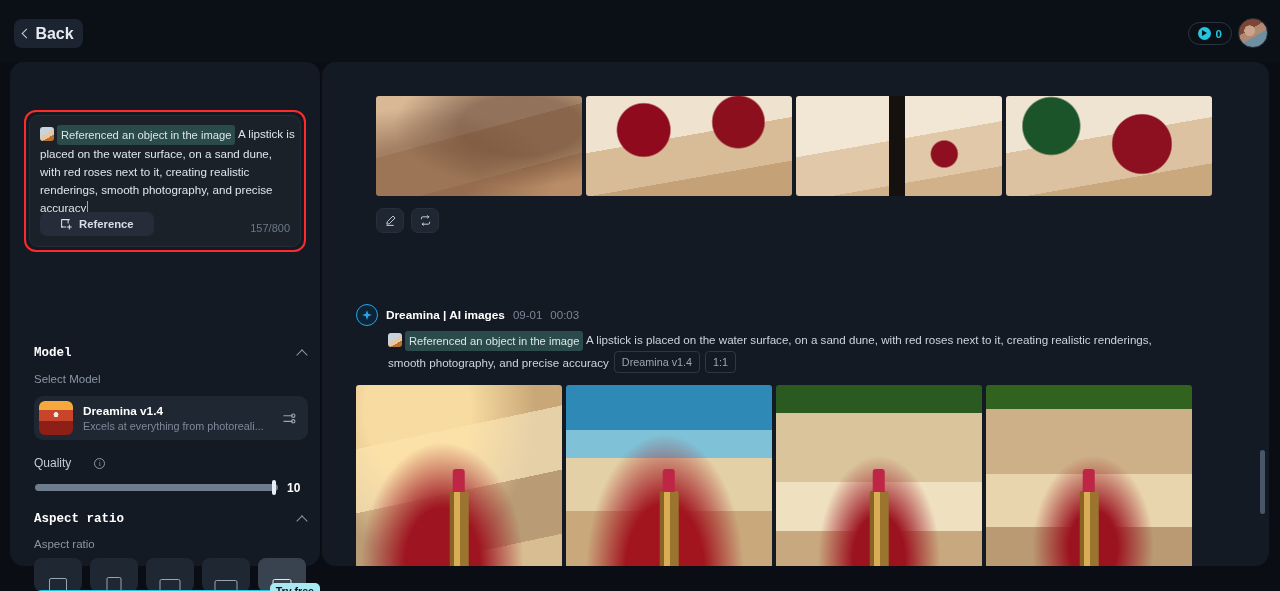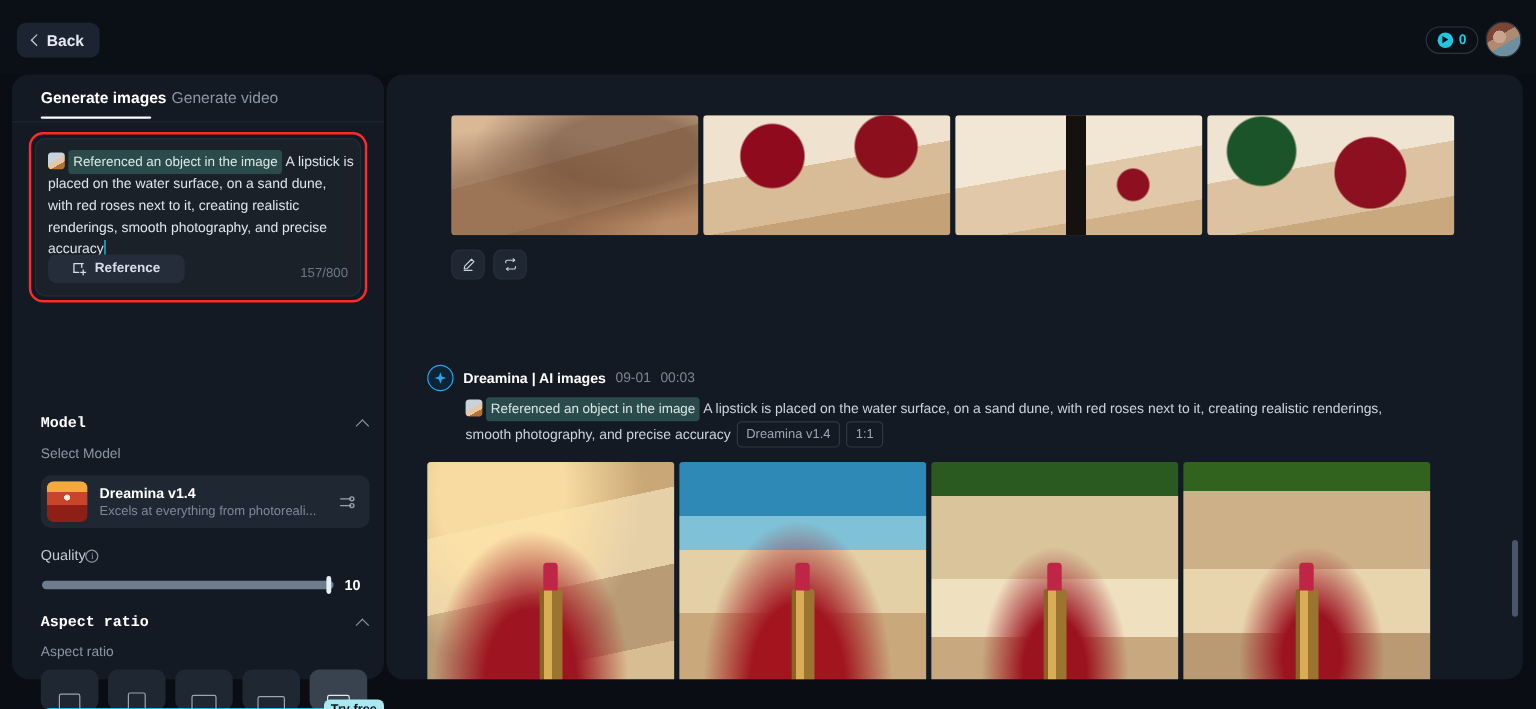--- a/index.html
+++ b/index.html
@@ -21,21 +21,21 @@
     width: 69px; height: 29px; border-radius: 8px;
     background: #1b2430;
     display: flex; align-items: center; justify-content: center;
     gap: 5px; cursor: pointer;
   }
   .back-btn .chev {
     display: inline-block; width: 7px; height: 7px;
     border-left: 1.6px solid #c7ced8; border-bottom: 1.6px solid #c7ced8;
     transform: rotate(45deg); margin-top: 0px;
   }
-  .back-btn .lbl { font-size: 13px; color: #e6eaf0; font-weight: 700; }
+  .back-btn .lbl { font-size: 16px; color: #e6eaf0; font-weight: 700; }
 
   .credits {
     position: absolute; right: 48px; top: 22px;
     height: 23px; min-width: 44px; padding: 0 9px;
     border-radius: 12px; border: 1px solid #2a3442;
     display: flex; align-items: center; gap: 5px; cursor: pointer;
   }
   .credits .coin {
     width: 13px; height: 13px; border-radius: 50%;
     background: #21c7e0; position: relative; flex: none;
@@ -144,21 +144,21 @@
       radial-gradient(circle at 50% 40%, #f0ece3 0 9%, transparent 10%),
       linear-gradient(180deg,#f5a93c 0 26%, #c8442a 26% 58%, #8e1f16 58% 100%);
   }
   .model-info { margin-left: 10px; flex: 1; overflow: hidden; }
   .model-name { font-size: 11.8px; color: #fff; font-weight: 700; }
   .model-desc { font-size: 10.8px; color: #7d8899; margin-top: 2px; white-space: nowrap; }
   .model-gear { margin-right: 11px; flex: none; }
 
   .quality-label {
     position: absolute; left: 24px; top: 394px;
-    display: flex; align-items: center; gap: 0;
+    display: flex; align-items: center; gap: 23px;
   }
   .quality-label .t { font-size: 12px; color: #c3cbd6; }
   .info-i {
     width: 11px; height: 11px; border-radius: 50%;
     border: 1px solid #8b96a5; font-size: 8px; color: #8b96a5;
     display: flex; align-items: center; justify-content: center;
     font-family: "Liberation Serif", serif;
   }
   .slider-track {
     position: absolute; left: 25px; top: 422px; width: 243px; height: 7px;
@@ -337,25 +337,20 @@
   <div class="credits">
     <span class="coin"></span>
     <span class="cnum">0</span>
   </div>
 
   <div class="avatar"></div>
 </div>
 
 <div class="left-panel">
 
-  <div class="tabs">
-    <div class="tab active">Generate images</div>
-    <div class="tab inactive">Generate video</div>
-    <div class="tab-underline"></div>
-  </div>
 
   <div class="prompt-wrap">
     <div class="prompt-box">
       <div class="prompt-text">
         <span class="ref-thumb"></span><span class="ref-chip">Referenced an object in the image</span>
         <span>A lipstick is placed on the water surface, on a sand dune, with red roses next to it, creating realistic renderings, smooth photography, and precise accuracy</span><span class="caret"></span>
       </div>
       <div class="reference-btn">
         <svg width="13" height="13" viewBox="0 0 16 16">
           <path d="M2 2h8v4M2 2v9h5" fill="none" stroke="#d7dee7" stroke-width="1.3" stroke-linecap="round"></path>

